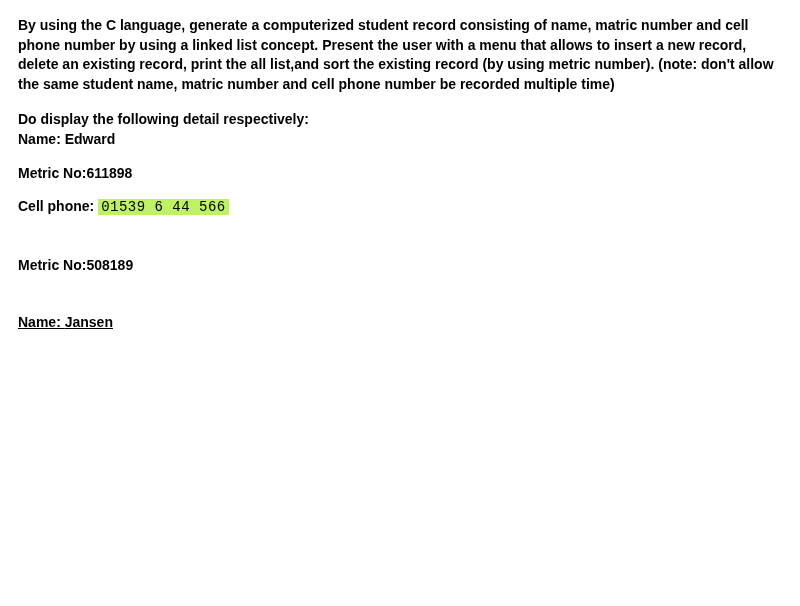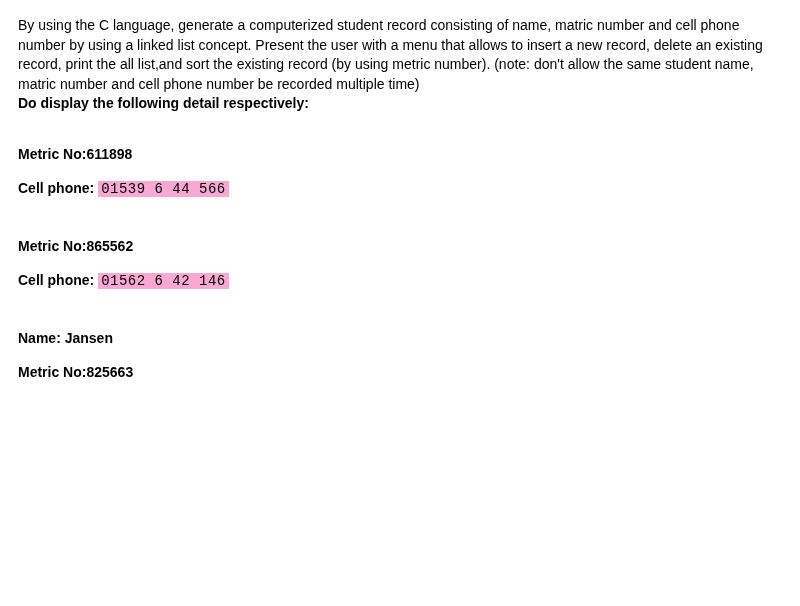--- a/index.html
+++ b/index.html
@@ -11,85 +11,84 @@
       width: 800px;
       height: 606px;
       background: #fff;
       font-family: Arial, Helvetica, sans-serif;
       font-size: 14px;
       color: #000;
       padding: 16px 18px;
       line-height: 1.4;
     }
     .instructions {
-      font-weight: normal;
+      font-weight: bold;
+      margin-bottom: 16px;
     }
     .subhead {
       font-weight: bold;
-      margin-bottom: 31px;
+      margin-bottom: 0;
     }
     .record {
       margin-bottom: 38px;
     }
     .record:last-child {
       margin-bottom: 4px;
+      text-decoration: underline;
     }
     .record-line {
       margin-bottom: 14px;
     }
     .record-line:last-child {
       margin-bottom: 0;
     }
     .label {
       font-weight: bold;
     }
     .value-bold {
       font-weight: bold;
     }
     .value-mono {
       font-family: "Courier New", Courier, monospace;
       font-weight: normal;
       letter-spacing: 0.5px;
-      background: #f9a8d4;
+      background: #bef264;
       padding: 0 3px;
     }
     .cursor {
       display: inline-block;
       width: 1px;
       height: 14px;
       background: #000;
       vertical-align: middle;
       margin-left: -1px;
     }
   </style>
 </head>
 <body>
 
 <div class="instructions">By using the C language, generate a computerized student record consisting of name, matric number and cell phone number by using a linked list concept. Present the user with a menu that allows to insert a new record, delete an existing record, print the all list,and sort the existing record (by using metric number). (note: don't allow the same student name, matric number and cell phone number be recorded multiple time)</div>
 
 <div class="subhead">Do display the following detail respectively:</div>
 
 <div class="record">
   <div class="record-line">
+    <span class="label">Name: </span><span class="value-bold">Edward</span>
+  </div>
+  <div class="record-line">
     <span class="label">Metric No:</span><span class="value-bold">611898</span>
   </div>
   <div class="record-line">
     <span class="label">Cell phone: </span><span class="value-mono">01539 6 44 566</span>
   </div>
 </div>
 
 <div class="record">
   <div class="record-line">
-    <span class="label">Metric No:</span><span class="value-bold">865562</span>
-  </div>
-  <div class="record-line">
-    <span class="label">Cell phone: </span><span class="value-mono">01562 6 42 146</span>
+    <span class="label">Metric No:</span><span class="value-bold">508189</span>
   </div>
 </div>
 
 <div class="record">
   <div class="record-line">
     <span class="label">Name: </span><span class="value-bold">Jansen</span>
   </div>
-  <div class="record-line">
-    <span class="label">Metric No:</span><span class="value-bold">825663</span>
-  </div>
 </div>
 
 </body></html>

